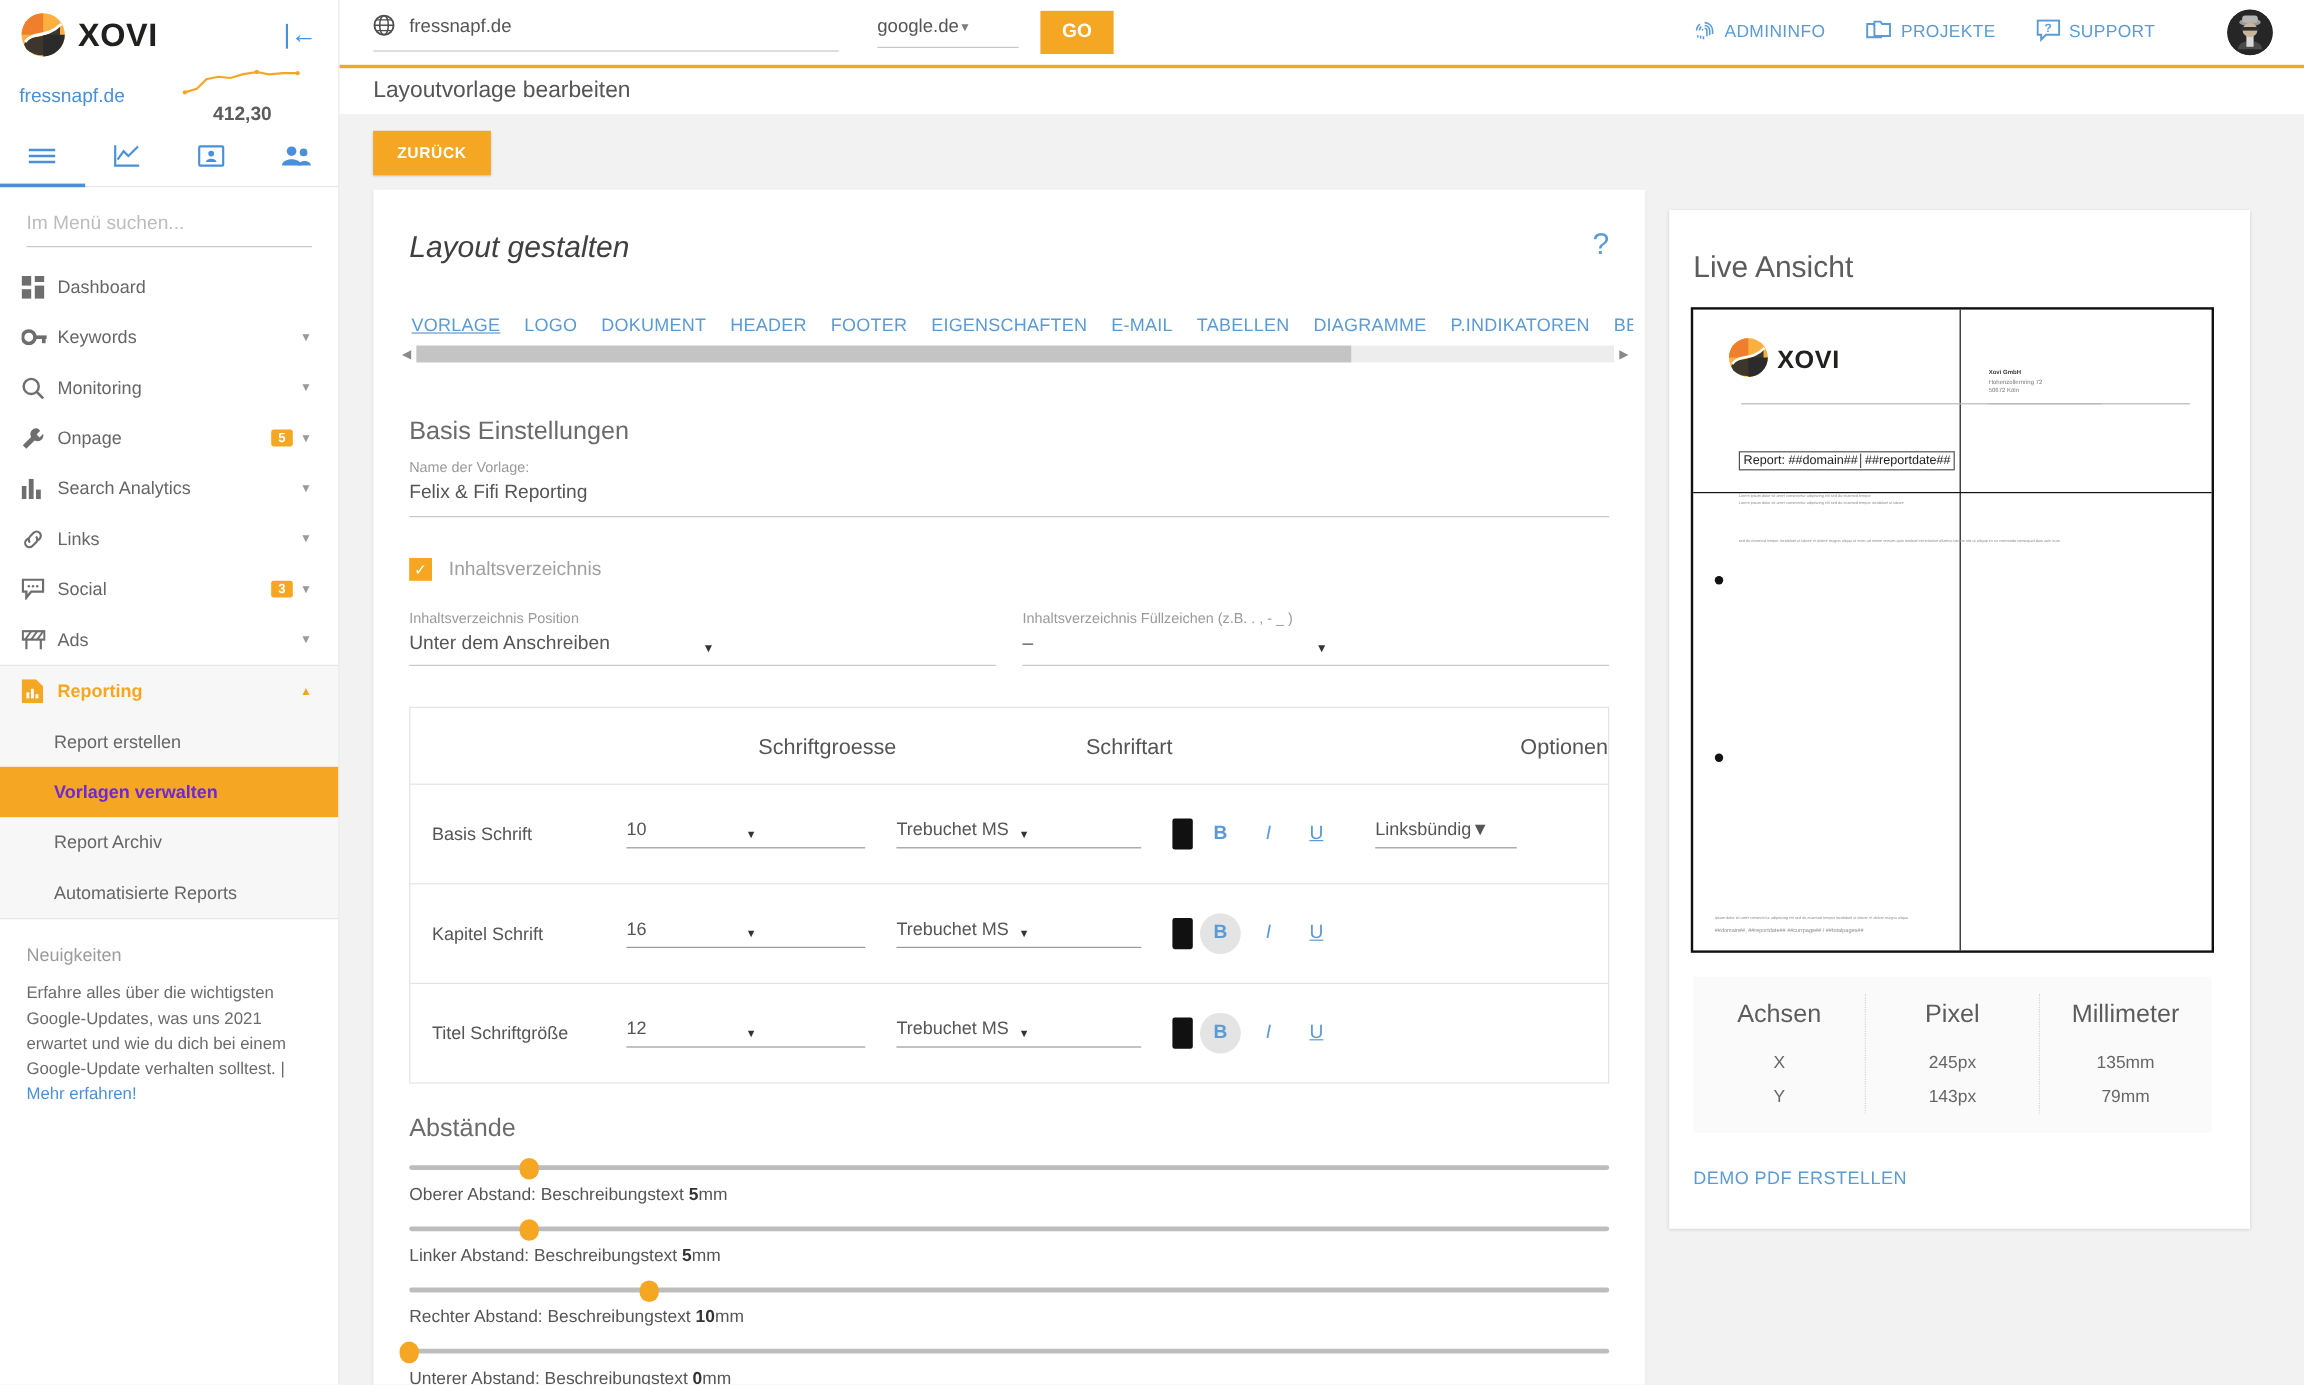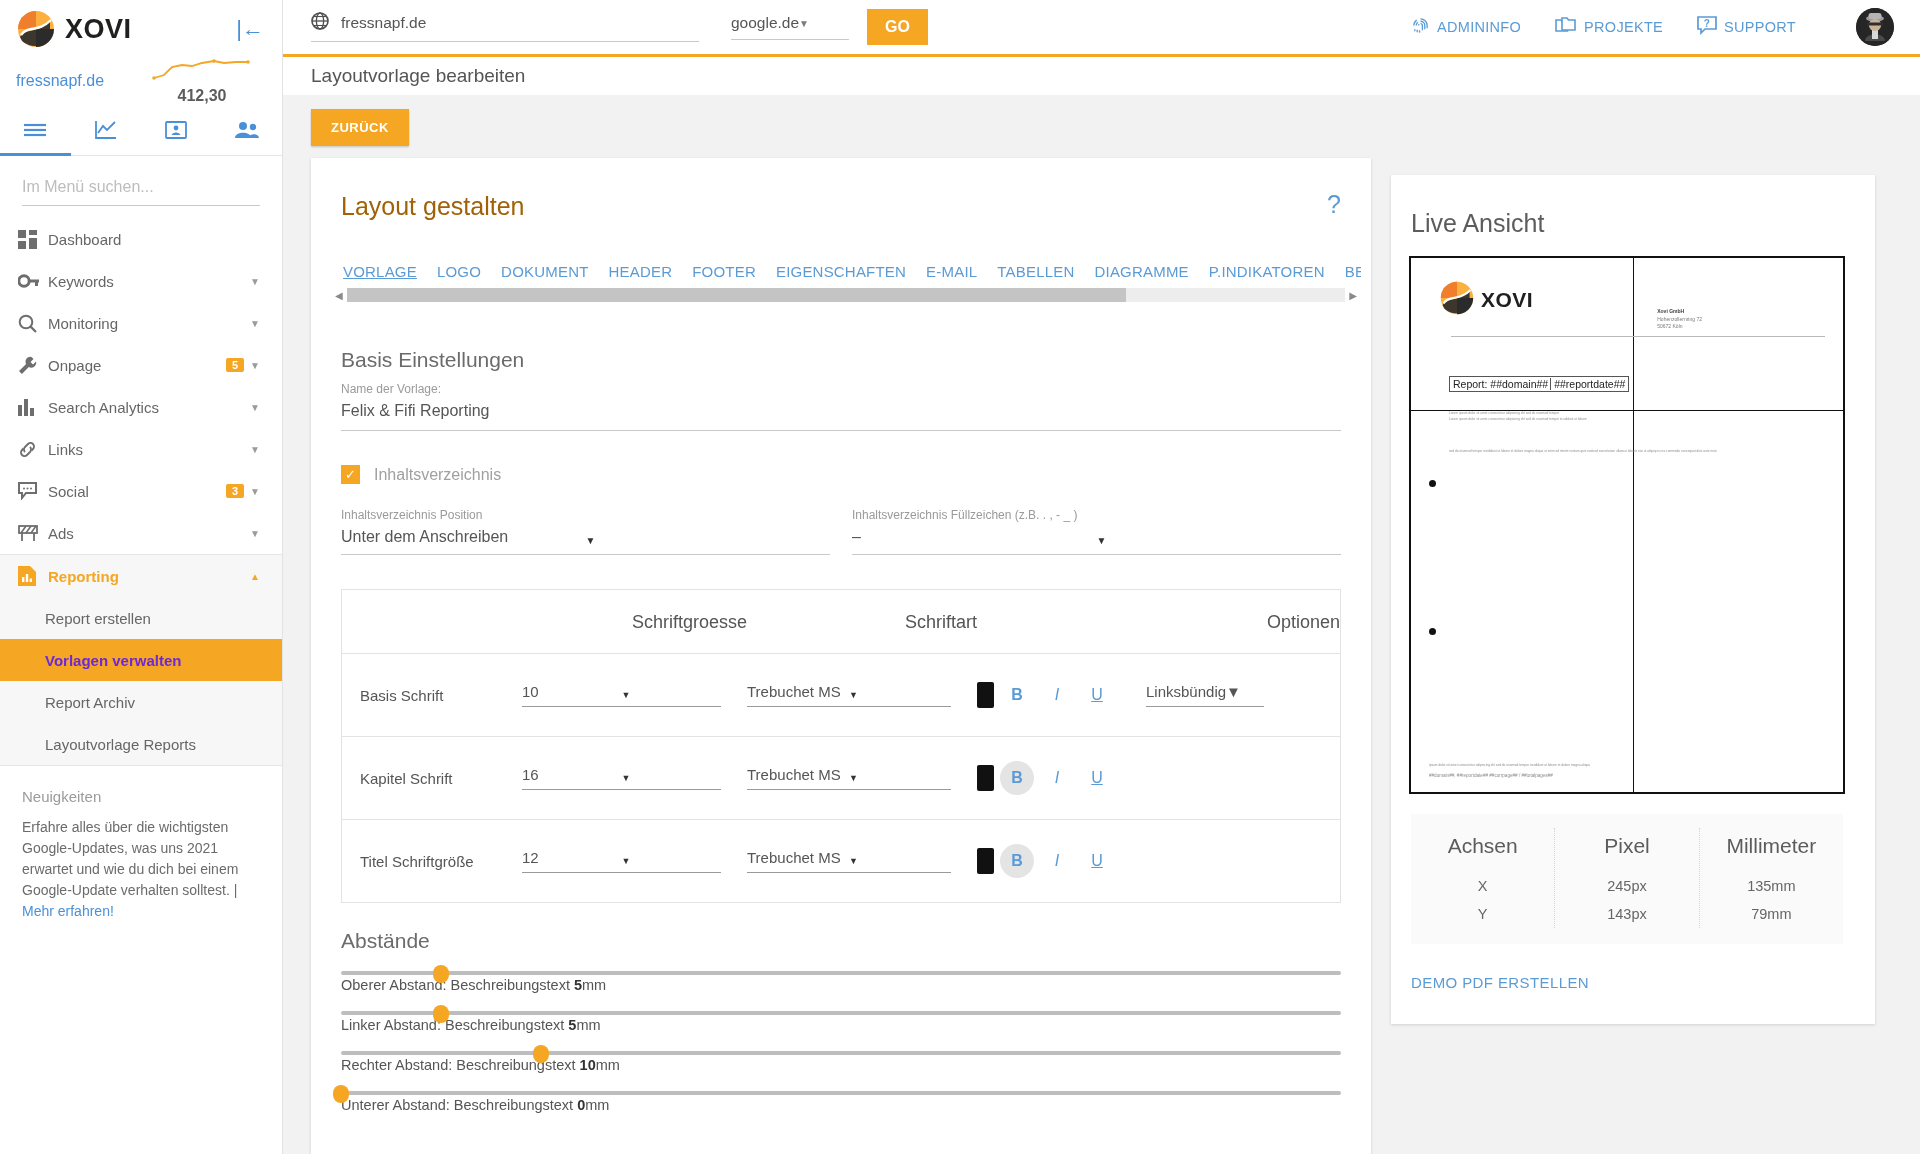--- a/index.html
+++ b/index.html
@@ -82,21 +82,21 @@
 
   .body-area { flex: 1; padding: 14px 28px 0 28px; overflow: hidden; }
   .back-btn { background: #f5a623; color: #fff; border: 0; font-size: 13px; font-weight: bold; padding: 11px 20px; letter-spacing: .5px; cursor: pointer; box-shadow: 0 1px 2px rgba(0,0,0,.2); font-family: "Liberation Sans", sans-serif; }
 
   .cols { display: flex; gap: 20px; margin-top: 12px; align-items: flex-start; }
   .card { background: #fff; box-shadow: 0 1px 3px rgba(0,0,0,.14); }
   .card-left { width: 1060px; min-height: 1010px; position: relative; }
   .card-right { width: 484px; padding: 22px 22px 26px 10px; margin-top: 17px; }
 
   .card-head { display: flex; align-items: flex-start; padding: 34px 30px 0 30px; }
-  .card-title { font-size: 25px; color: #a16207; flex: 1; }
+  .card-title { font-size: 25px; color: #404040; flex: 1; font-style: italic; }
   .help-q { color: #5b9bd5; font-size: 25px; cursor: pointer; line-height: 1; }
 
   .tabs-wrap { margin-top: 42px; padding: 0 10px 0 20px; }
   .tabs { display: flex; gap: 20px; overflow: hidden; padding-left: 12px; }
   .tab { color: #5b9bd5; font-size: 15px; white-space: nowrap; cursor: pointer; letter-spacing: .2px; }
   .tab.active { text-decoration: underline; }
   .hscroll { display: flex; align-items: center; margin-top: 8px; padding: 0 4px; }
   .hscroll .ar { color: #8a8a8a; font-size: 10px; cursor: pointer; }
   .hscroll .track { flex: 1; height: 14px; background: #ededed; margin: 0 4px; position: relative; }
   .hscroll .thumb { position: absolute; left: 0; top: 0; bottom: 0; width: 78%; background: #c4c4c4; cursor: pointer; }
@@ -135,21 +135,21 @@
   .fbtn.i { font-style: italic; }
   .fbtn.u { text-decoration: underline; }
   .fbtn.on { background: #e4e4e4; }
   .align-sel { width: 118px; margin-left: 26px; border-bottom: 1px solid #9a9a9a; display: flex; align-items: flex-end; padding-bottom: 6px; cursor: pointer; }
   .align-sel span { flex: 1; font-size: 15px; color: #555; }
 
   .sp-h { font-size: 21px; color: #6b6b6b; margin-top: 26px; }
   .slider { position: relative; height: 8px; margin-top: 16px; }
   .slider .rail { position: absolute; left: 0; right: 0; top: 2px; height: 4px; background: #bdbdbd; border-radius: 2px; }
   .slider .knob { position: absolute; top: -4px; width: 16px; height: 18px; background: #f5a623; border-radius: 9px; transform: translateX(-8px); cursor: pointer; }
-  .sl-lbl { font-size: 14.5px; color: #555; }
+  .sl-lbl { font-size: 14.5px; color: #555; margin-top: 11px; }
   .sl-lbl b { color: #333; }
 
   .save-row { padding: 30px 30px 34px 30px; }
 
   
   .lv-title { font-size: 25px; color: #5c5c5c; margin: 12px 0 18px 10px; }
   .preview { border: 2px solid #111; height: 538px; position: relative; background: #fff; margin: 0 8px; }
   .pv-div { position: absolute; top: 0; bottom: 0; left: 51.5%; width: 1px; background: #111; }
   .pv-hr { position: absolute; left: 0; right: 0; top: 152px; height: 1px; background: #111; }
   .pv-logo { position: absolute; left: 28px; top: 22px; display: flex; align-items: center; gap: 6px; }
@@ -356,21 +356,21 @@
         <div class="nav-sub">
           <span>Report erstellen</span>
         </div>
         <div class="nav-sub active">
           <span>Vorlagen verwalten</span>
         </div>
         <div class="nav-sub">
           <span>Report Archiv</span>
         </div>
         <div class="nav-sub">
-          <span>Layoutvorlage Reports</span>
+          <span>Automatisierte Reports</span>
         </div>
       </div>
     </nav>
 
     <div class="news">
       <div class="news-h">Neuigkeiten</div>
       <div class="news-b"><span>Erfahre alles über die wichtigsten Google-Updates, was uns 2021 erwartet und wie du dich bei einem Google-Update verhalten solltest. | </span><a href="#">Mehr erfahren!</a></div>
     </div>
   </aside>
 

